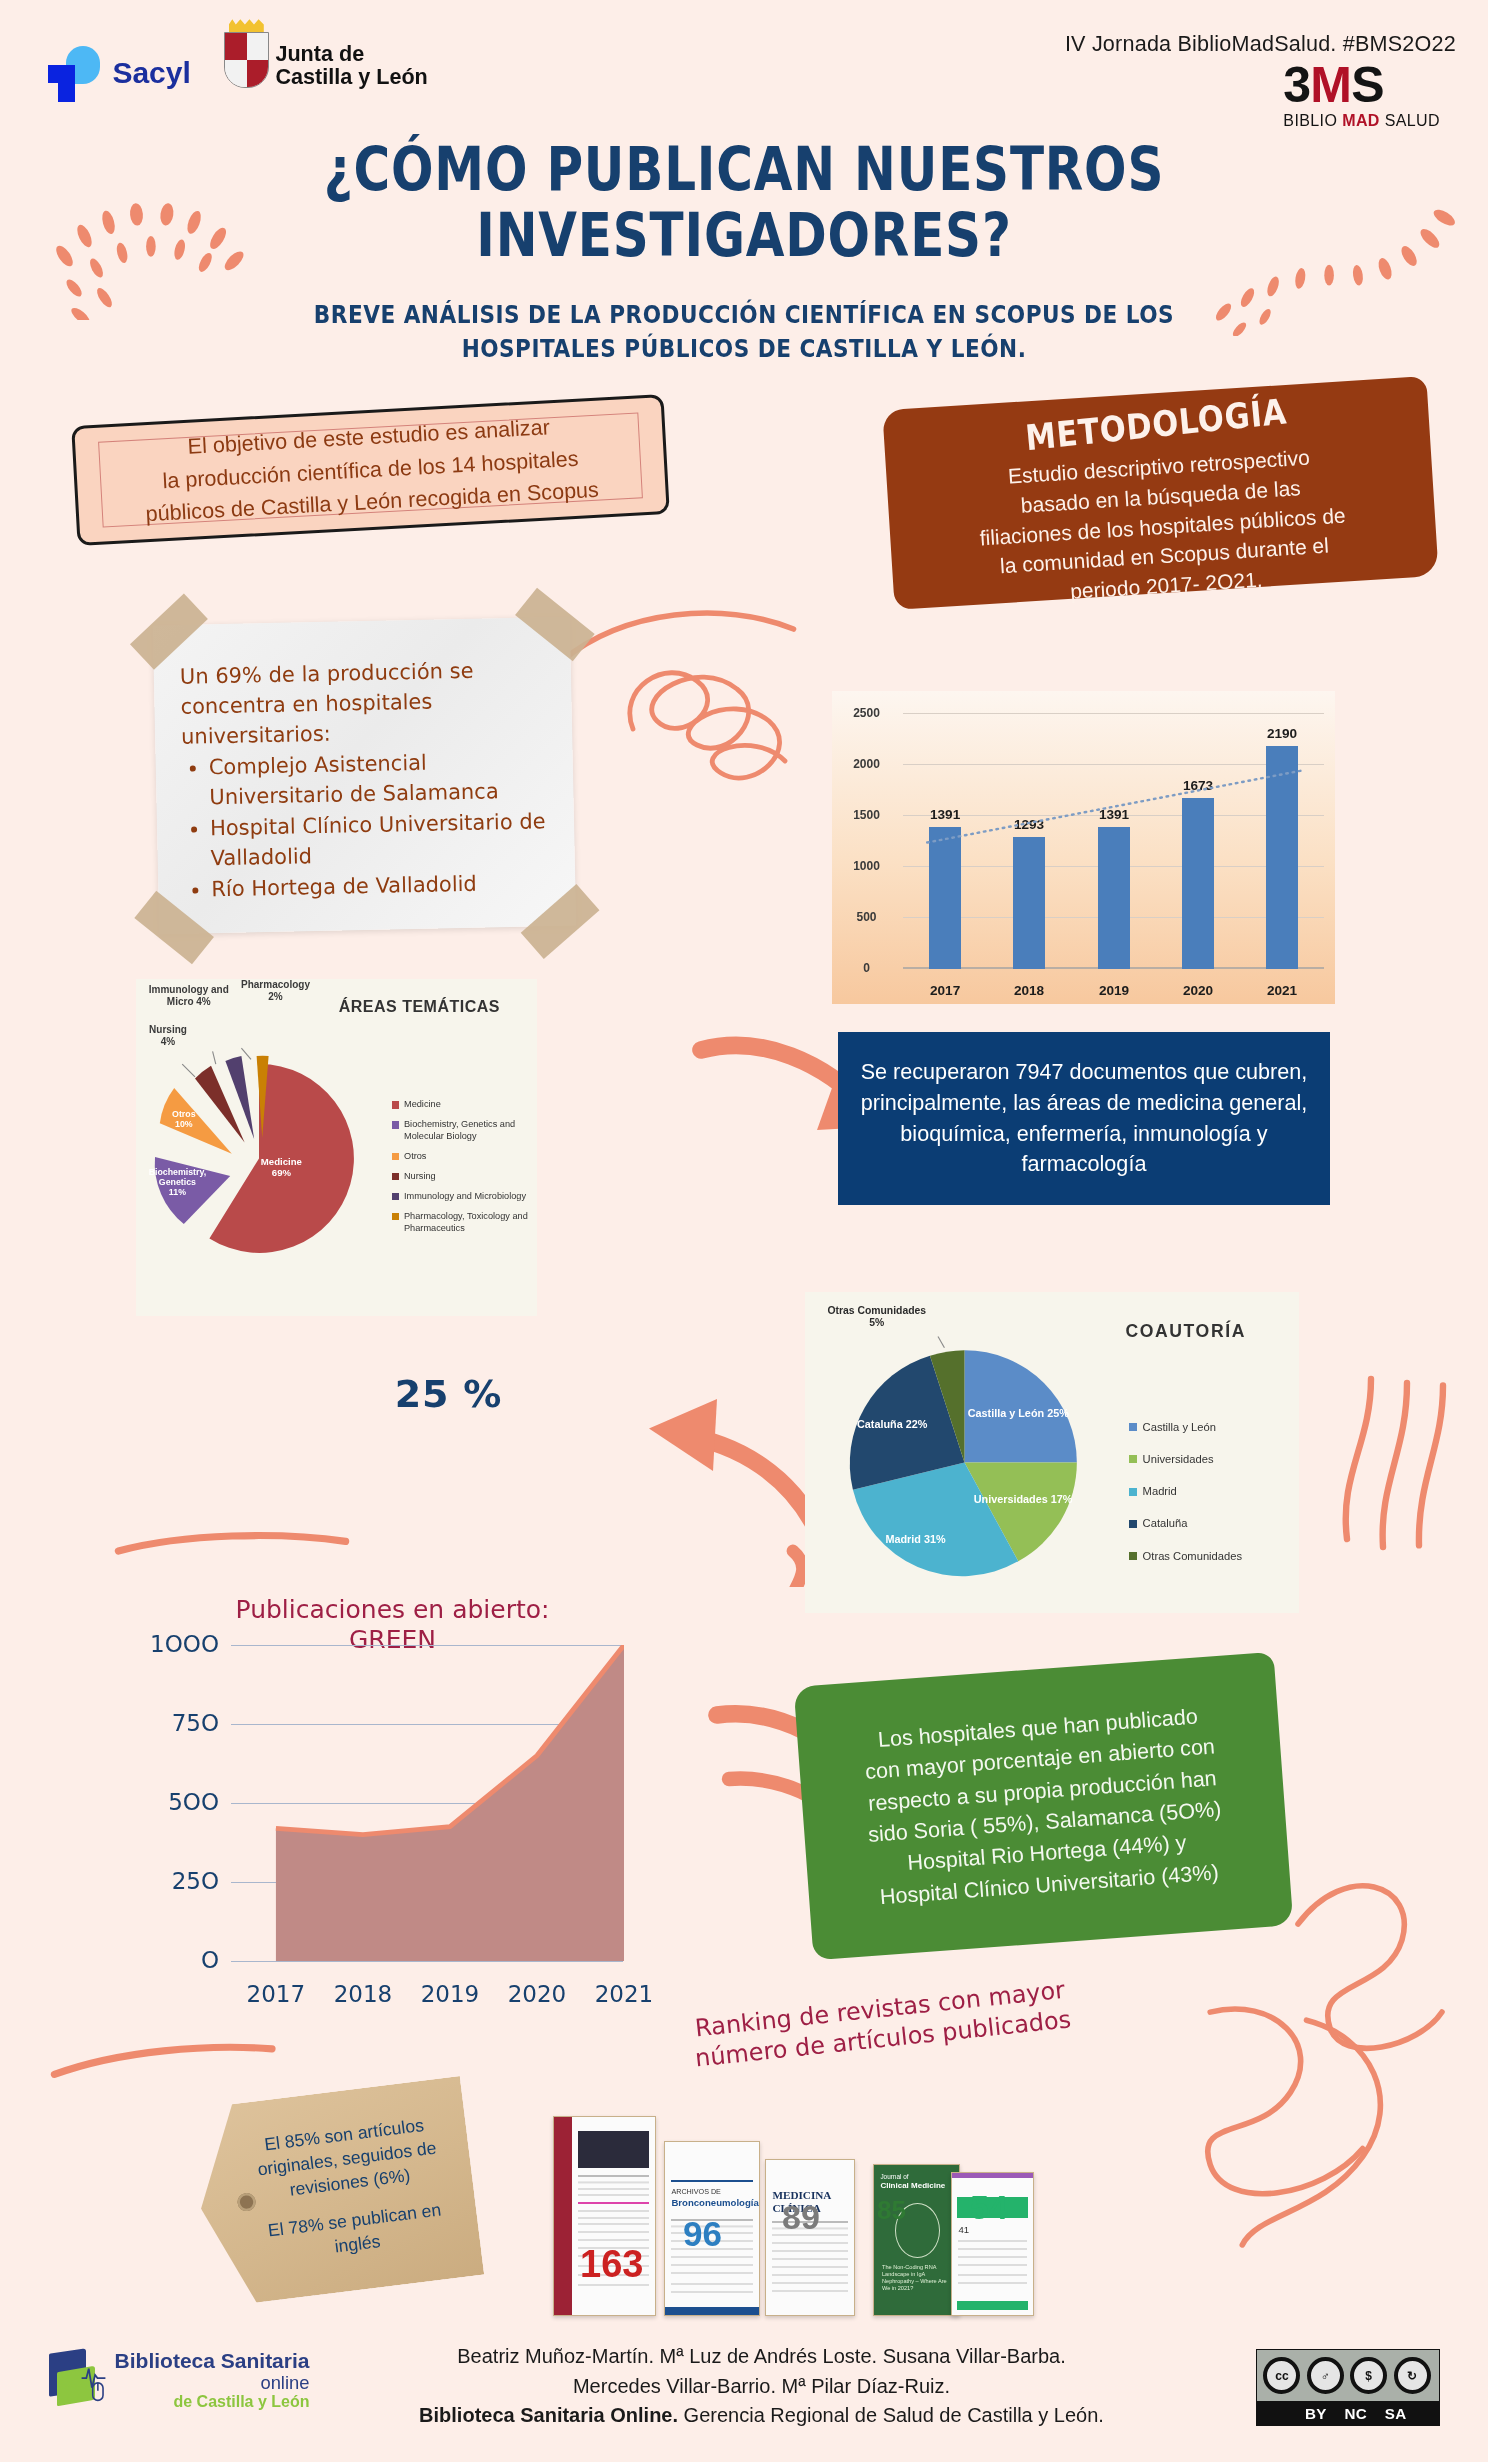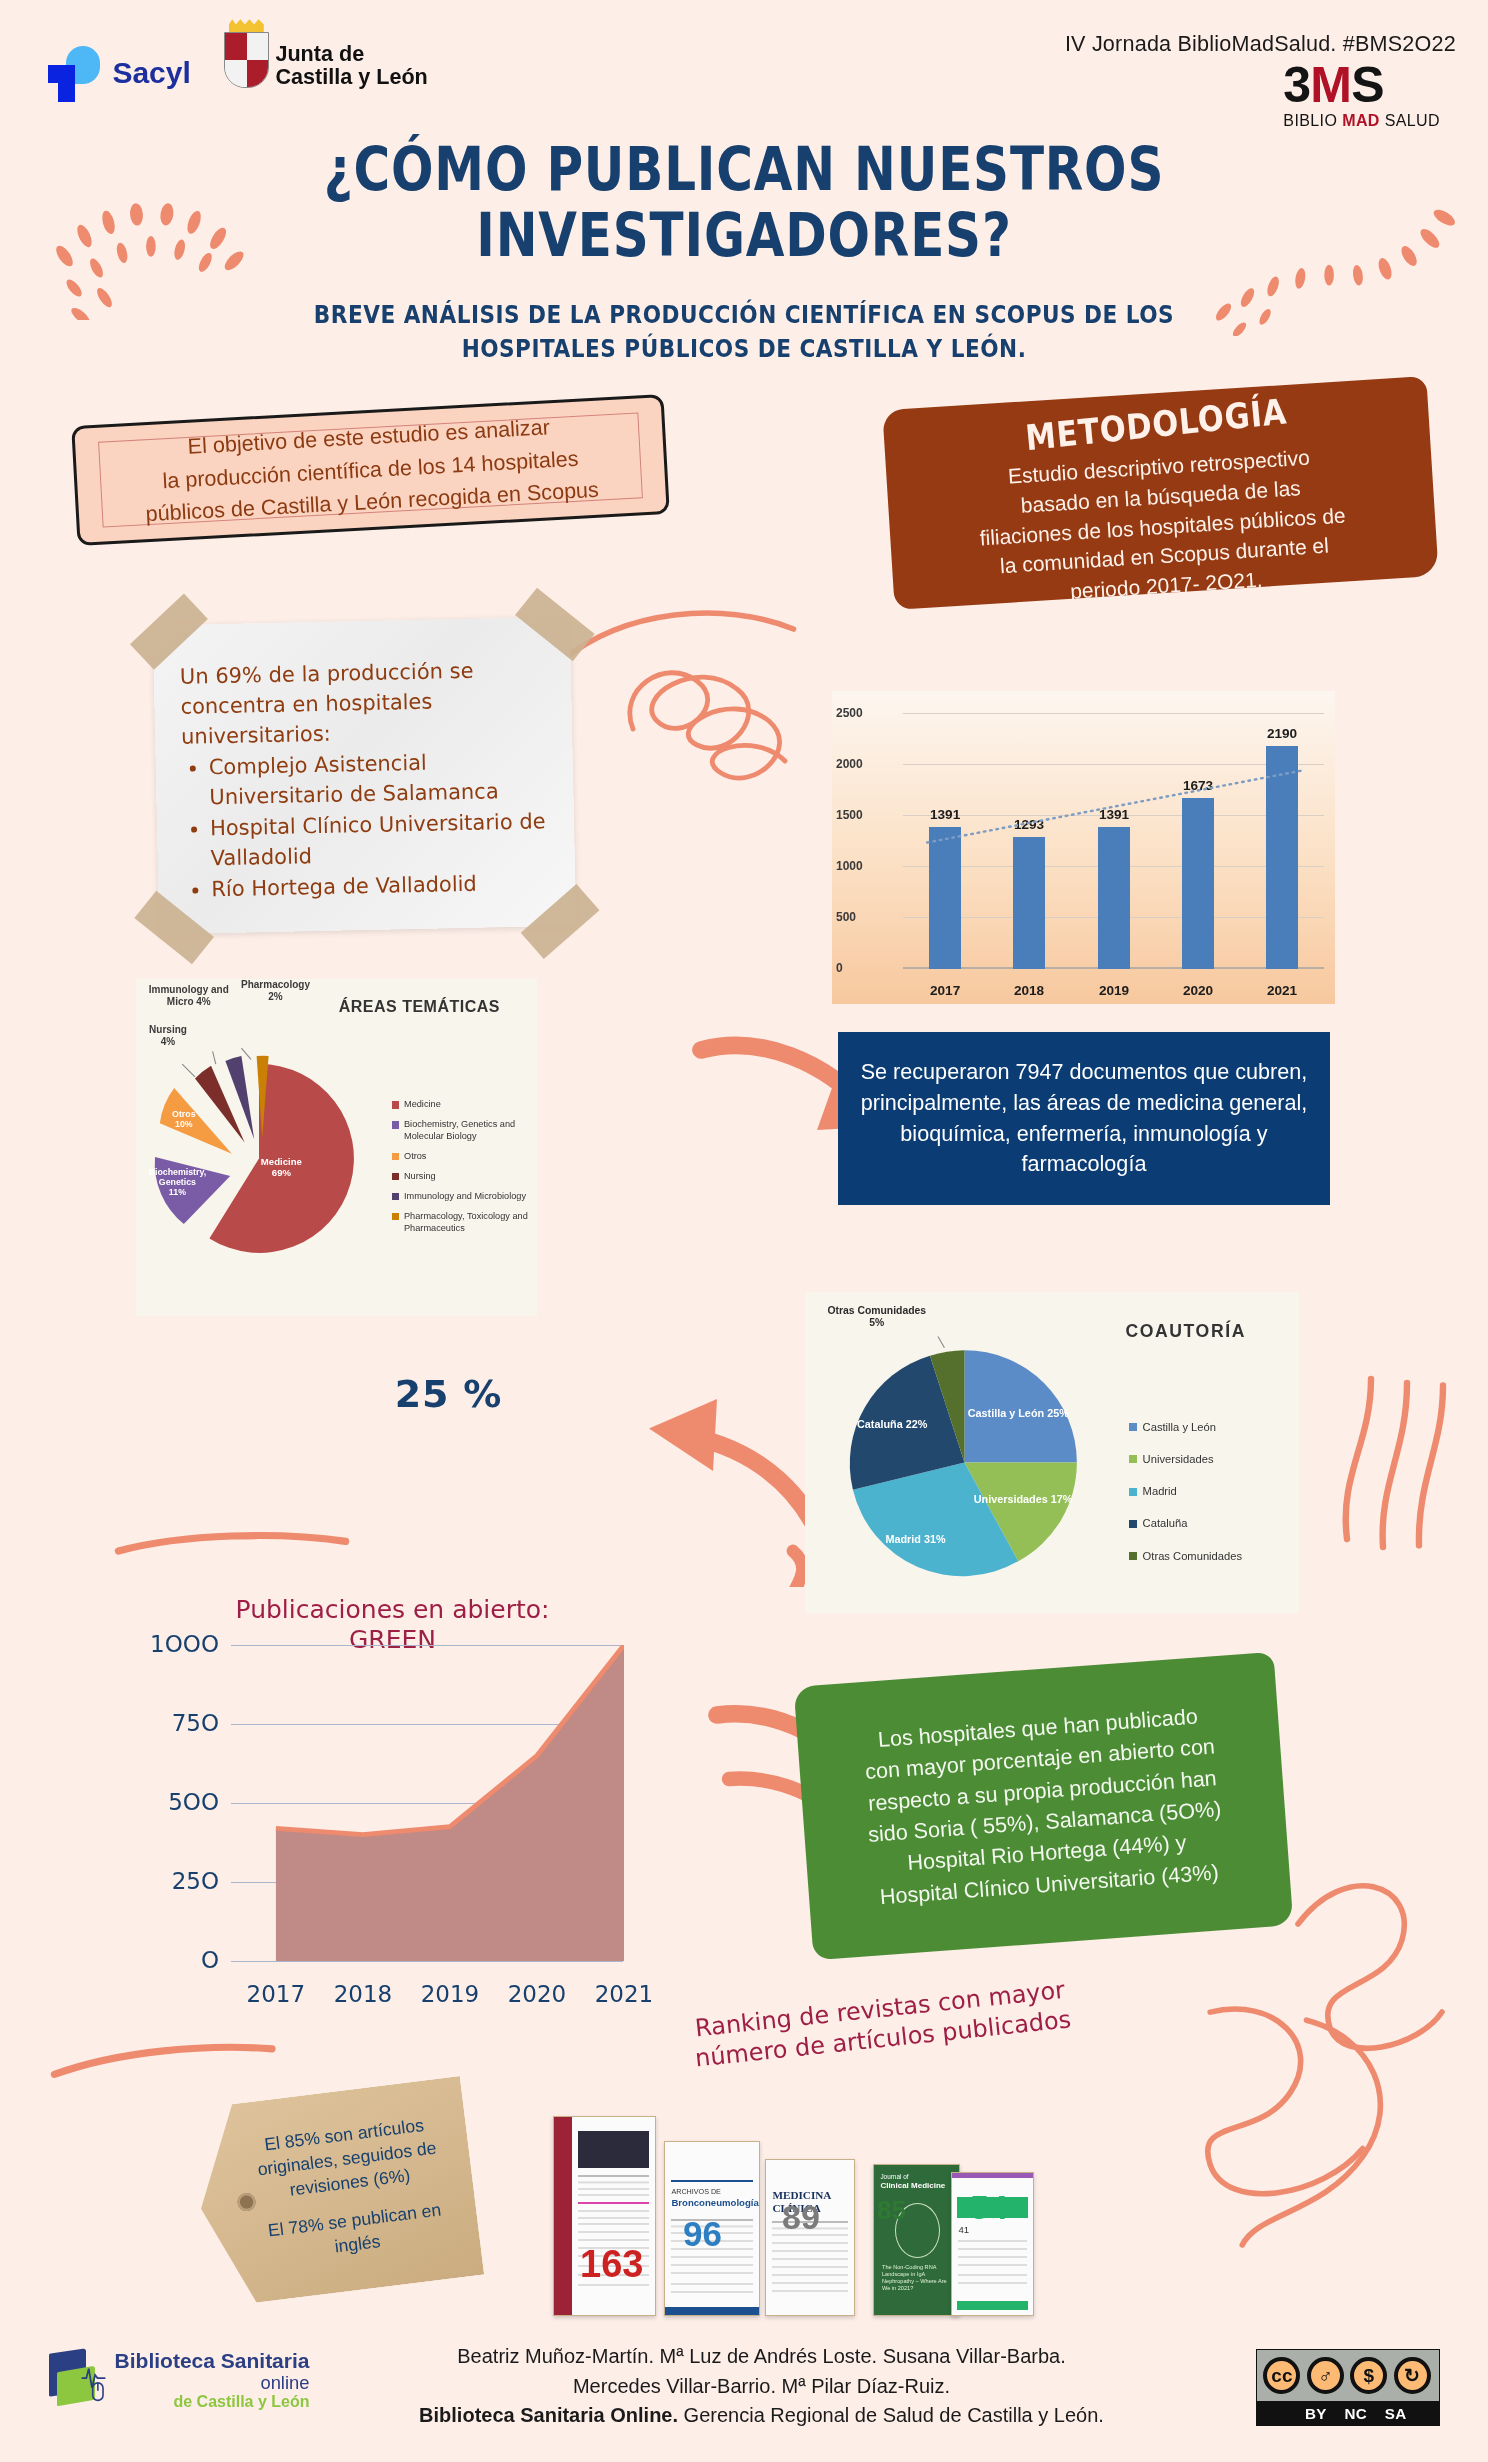--- a/index.html
+++ b/index.html
@@ -86,21 +86,21 @@
   #note-list { margin:1.6px 0 0 27px; }
   #note-list li { margin-bottom:1.6px; }
 
   
   #bar-chart-card { top:691px; left:832px; width:503px; height:313px;
      background:linear-gradient(180deg,#fdf6f0 0%,#fbe0c4 55%,#f7c89e 100%); }
   #bar-title { position:absolute; top:6.4px; left:0; width:100%; text-align:center;
      color:#8c3a12; font-size:20px; line-height:1.15; }
   .bc-plot { position:absolute; left:71px; right:11.2px; top:22.4px; bottom:35px; }
   .bc-grid { position:absolute; left:0; right:0; height:0.8px; background:#d9cfc6; }
-  .bc-ylab { position:absolute; left:-67px; width:61px; text-align:left;
+  .bc-ylab { position:absolute; left:-67px; width:61px; text-align:center;
      font-size:12px; font-weight:bold; color:#3a3a3a; transform:translateY(-7.2px); }
   .bc-bar { position:absolute; bottom:0; width:32px; background:#4a7ebb; }
   .bc-val { position:absolute; width:72px; text-align:center; font-size:13.6px; font-weight:bold; color:#1c1c1c; }
   .bc-xlab { position:absolute; bottom:-29px; width:72px; text-align:center; font-size:13.6px; font-weight:bold; color:#1c1c1c; }
   #bc-axis { position:absolute; left:0; right:0; bottom:0; height:1.6px; background:#b9aea4; }
 
   
   #pie-areas-card { top:979px; left:136px; width:401px; height:337px; background:#f7f5ec; }
   #pie-areas-title { position:absolute; top:19px; right:37px; font-size:16px; font-weight:bold;
       color:#333; letter-spacing:0.5px; }
@@ -184,22 +184,22 @@
   .bso-2 { font-size:18.4px; color:#2b3f84; text-align:right; }
   .bso-3 { font-size:16px; color:#8dc63f; font-weight:bold; text-align:right; }
 
   #authors { top:2342px; left:385px; width:753px; text-align:center;
      font-size:20px; line-height:1.48; color:#1a1a1a; }
   #authors b { font-weight:bold; }
 
   #cc-badge { top:2349px; right:48px; width:184px; height:77px; background:#aab0a9;
      border:1.6px solid #111; display:flex; flex-direction:column; }
   .cc-icons { flex:1; display:flex; align-items:center; gap:6.4px; padding:0 6.4px; }
-  .cc-circle { width:37px; height:37px; border-radius:50%; background:#fdba74; border:4.8px solid #111;
-     display:flex; align-items:center; justify-content:center; font-weight:bold; font-size:19px; color:#111; }
+  .cc-circle { width:37px; height:37px; border-radius:50%; background:#e5e5e5; border:4.8px solid #111;
+     display:flex; align-items:center; justify-content:center; font-weight:bold; font-size:12px; color:#111; }
   .cc-bar { height:24px; background:#111; color:#fff; display:flex; align-items:center;
      font-size:15.2px; font-weight:bold; padding-left:48px; gap:17.6px; letter-spacing:0.4px; }
 </style>
 </head>
 <body>
 
 <div class="abs" id="hdr-line">IV Jornada BiblioMadSalud. #BMS2O22</div>
 
 <div class="abs" id="sacyl-logo">
   <div class="sacyl-mark">

